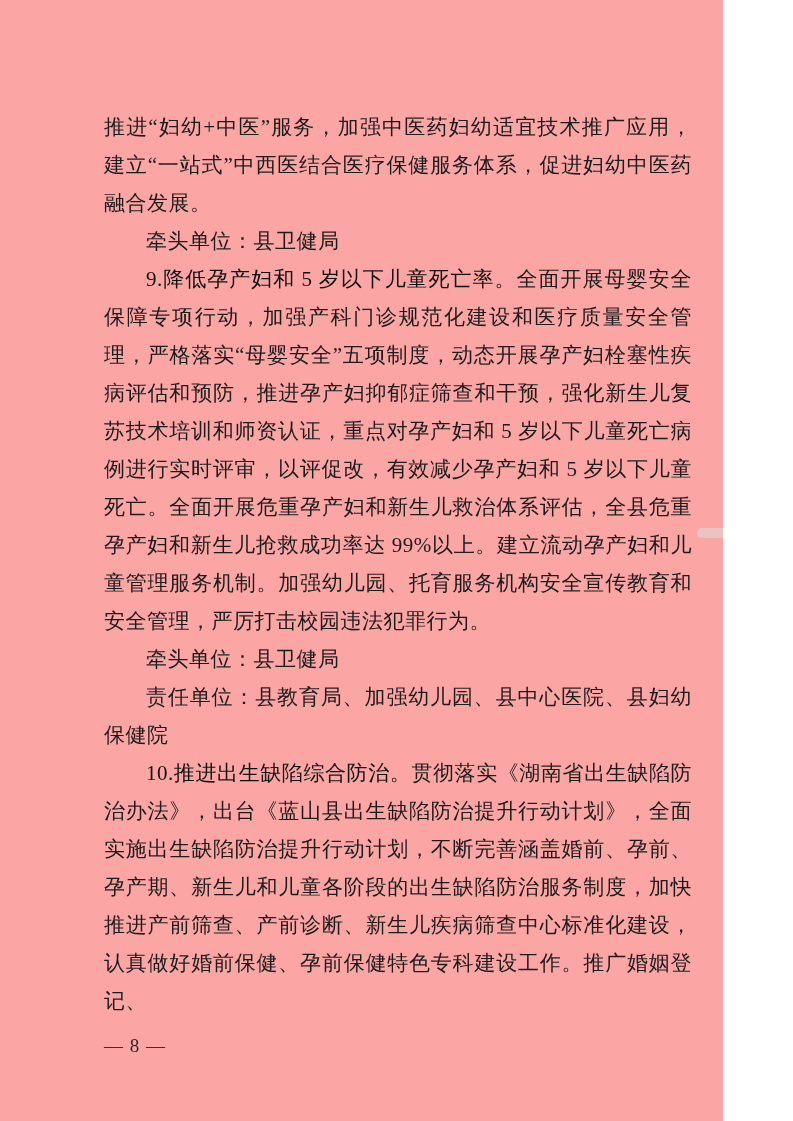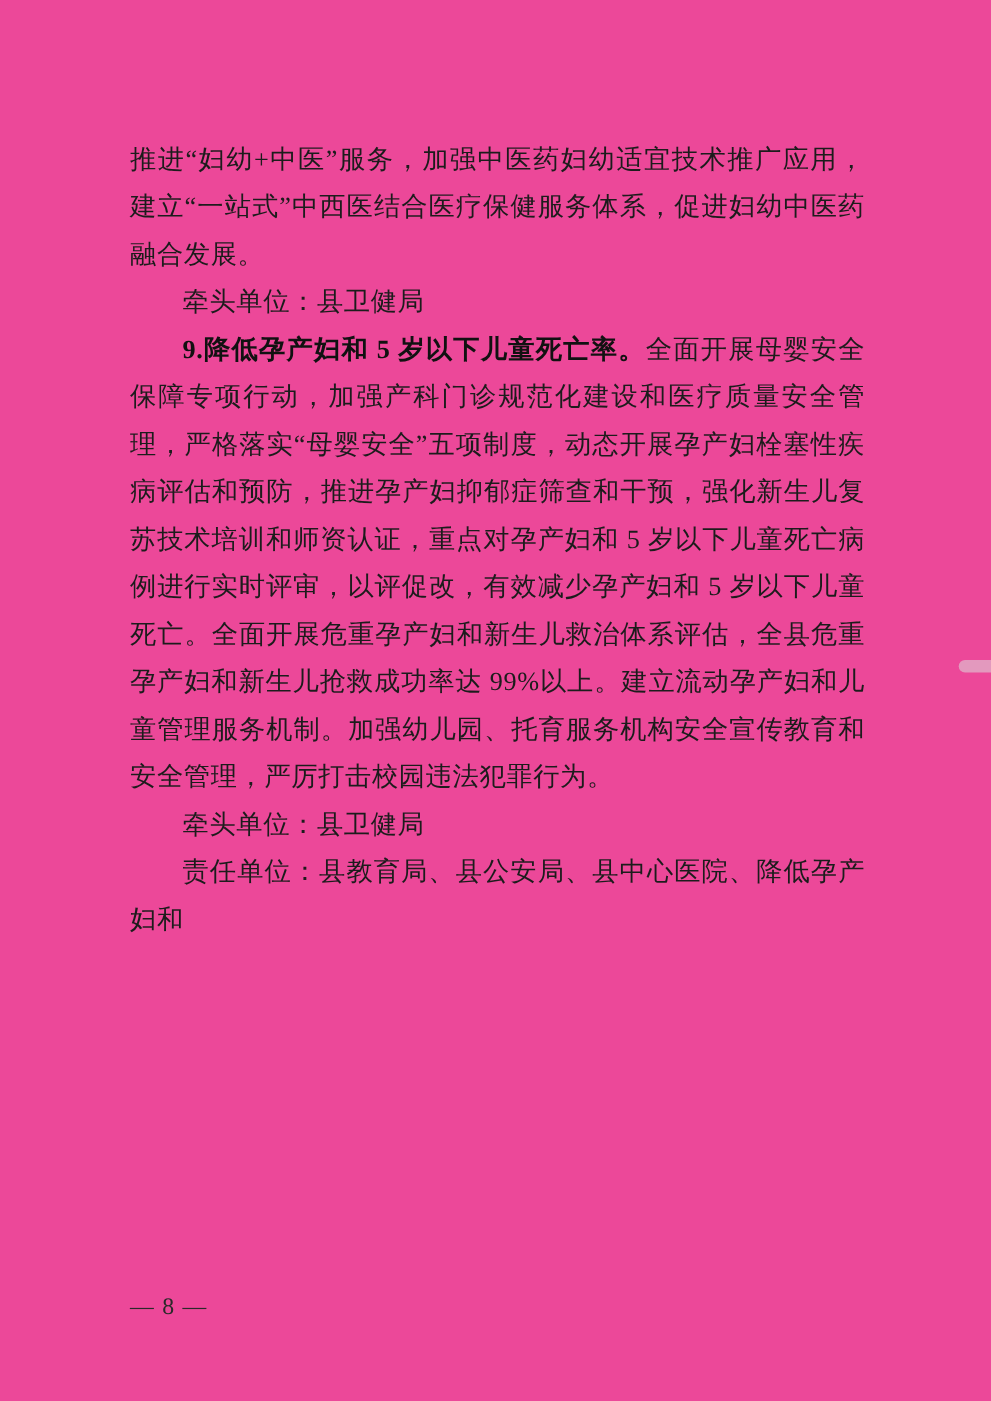--- a/index.html
+++ b/index.html
@@ -2,23 +2,23 @@
 <html><head>
 <meta charset="utf-8">
 <style>
   html, body {
     margin: 0;
     padding: 0;
     background: #ffffff;
   }
   .page {
     position: relative;
-    width: 793px;
+    width: 723px;
     height: 1121px;
-    background: #ec4899;
+    background: #fca5a5;
     overflow: hidden;
     font-family: "Liberation Serif", "DejaVu Serif", serif;
     color: #1c1c1c;
   }
   .content {
     position: absolute;
     left: 104px;
     top: 108px;
     width: 588px;
     font-size: 21px;
@@ -27,21 +27,21 @@
     text-align: justify;
   }
   .content p {
     margin: 0;
     padding: 0;
   }
   p.indent-2 {
     text-indent: 2em;
   }
   .lead-bold {
-    font-weight: 700;
+    font-weight: 400;
     color: #111111;
   }
   .page-footer {
     position: absolute;
     left: 104px;
     top: 1035px;
     font-size: 19px;
     letter-spacing: 1px;
     color: #2a2a2a;
   }
@@ -66,22 +66,23 @@
 
     <p>推进“妇幼+中医”服务，加强中医药妇幼适宜技术推广应用，建立“一站式”中西医结合医疗保健服务体系，促进妇幼中医药融合发展。</p>
 
     <p class="indent-2">牵头单位：县卫健局</p>
 
 
     <p class="indent-2"><span class="lead-bold">9.降低孕产妇和 5 岁以下儿童死亡率。</span><span>全面开展母婴安全保障专项行动，加强产科门诊规范化建设和医疗质量安全管理，严格落实“母婴安全”五项制度，动态开展孕产妇栓塞性疾病评估和预防，推进孕产妇抑郁症筛查和干预，强化新生儿复苏技术培训和师资认证，重点对孕产妇和 5 岁以下儿童死亡病例进行实时评审，以评促改，有效减少孕产妇和 5 岁以下儿童死亡。全面开展危重孕产妇和新生儿救治体系评估，全县危重孕产妇和新生儿抢救成功率达 99%以上。建立流动孕产妇和儿童管理服务机制。加强幼儿园、托育服务机构安全宣传教育和安全管理，严厉打击校园违法犯罪行为。</span></p>
 
     <p class="indent-2">牵头单位：县卫健局</p>
 
-    <p class="indent-2">责任单位：县教育局、县公安局、县中心医院、降低孕产妇和</p>
+    <p class="indent-2">责任单位：县教育局、加强幼儿园、县中心医院、县妇幼保健院</p>
 
+    <p class="indent-2"><span class="lead-bold">10.推进出生缺陷综合防治。</span><span>贯彻落实《湖南省出生缺陷防治办法》，出台《蓝山县出生缺陷防治提升行动计划》，全面实施出生缺陷防治提升行动计划，不断完善涵盖婚前、孕前、孕产期、新生儿和儿童各阶段的出生缺陷防治服务制度，加快推进产前筛查、产前诊断、新生儿疾病筛查中心标准化建设，认真做好婚前保健、孕前保健特色专科建设工作。推广婚姻登记、</span></p>
 
   </div>
 
   <div class="page-footer">— 8 —</div>
 
   <div class="scan-artifact"></div>
 
 </div>
 
 </body></html>

